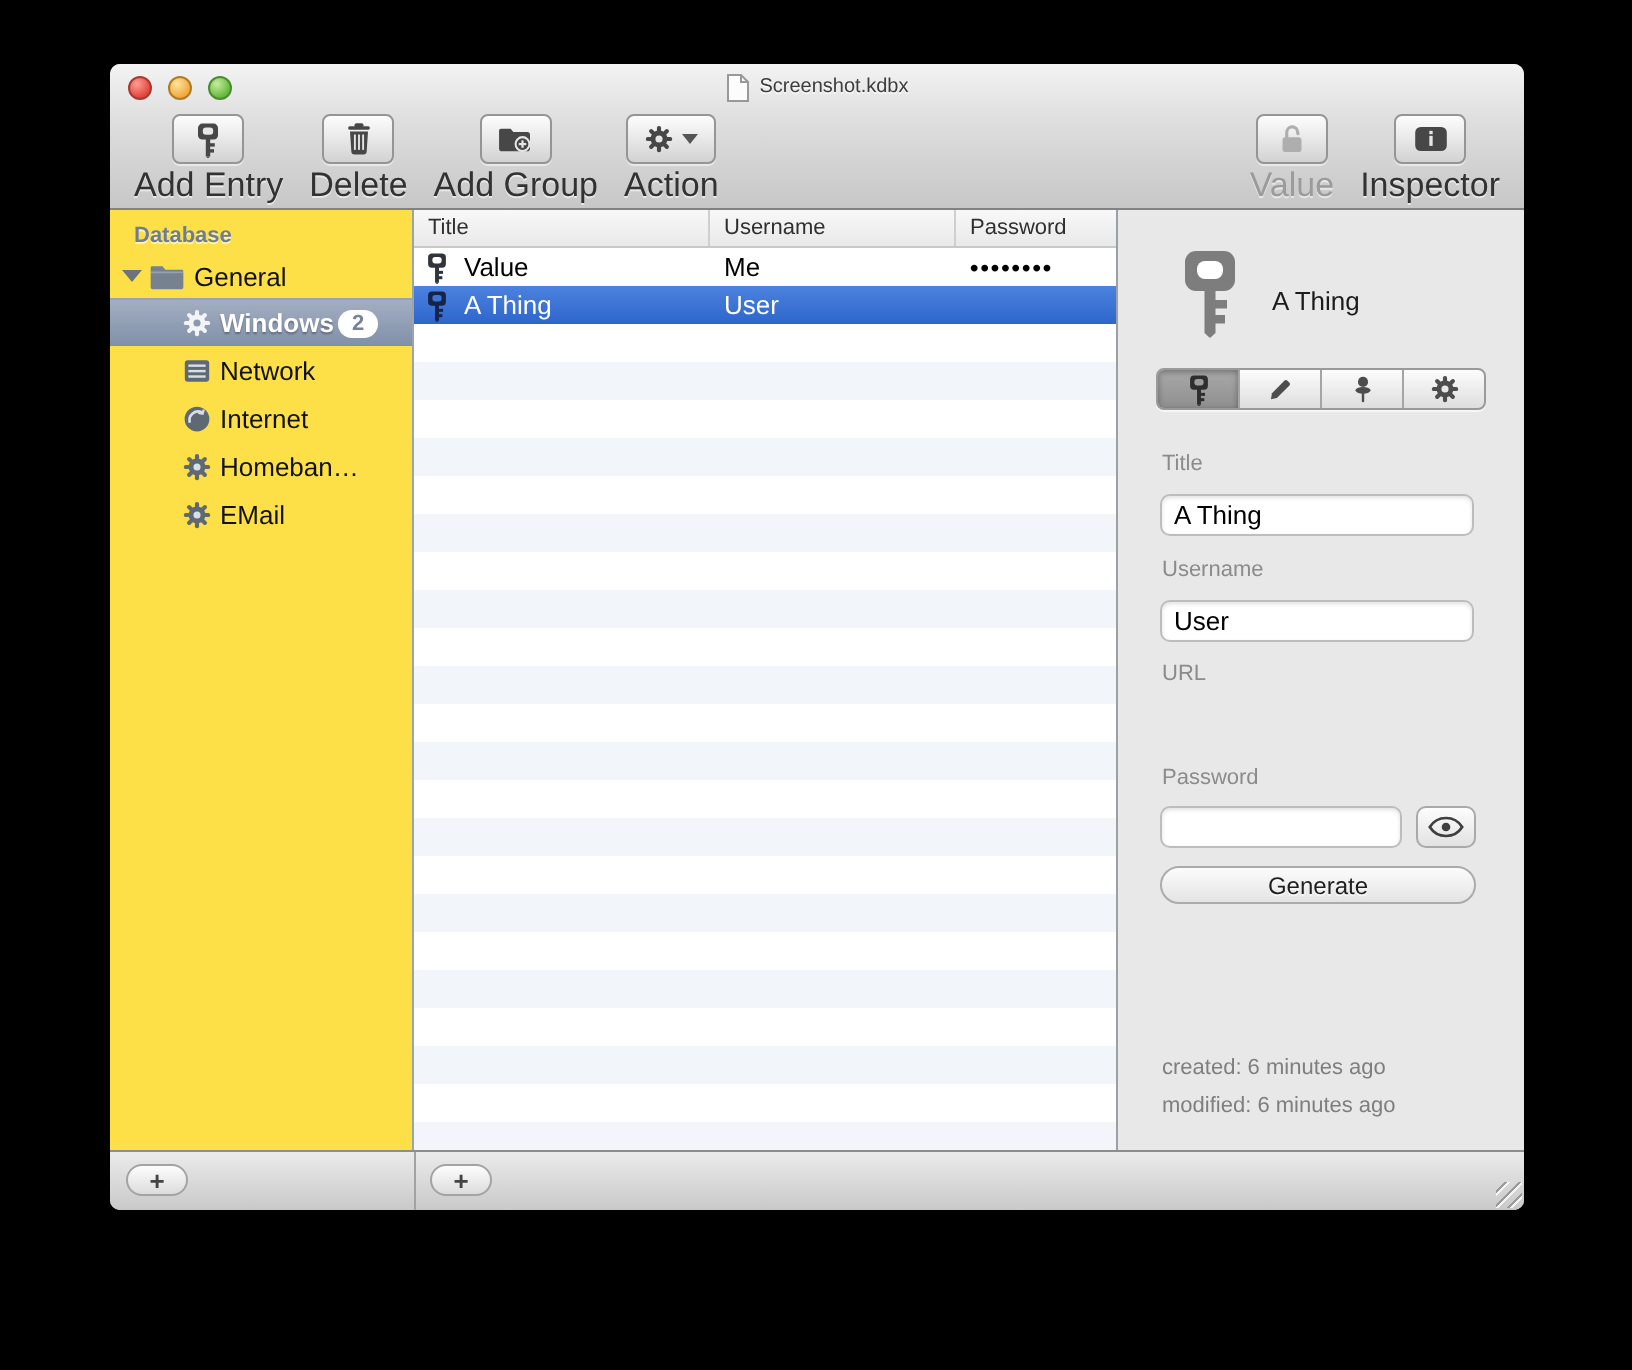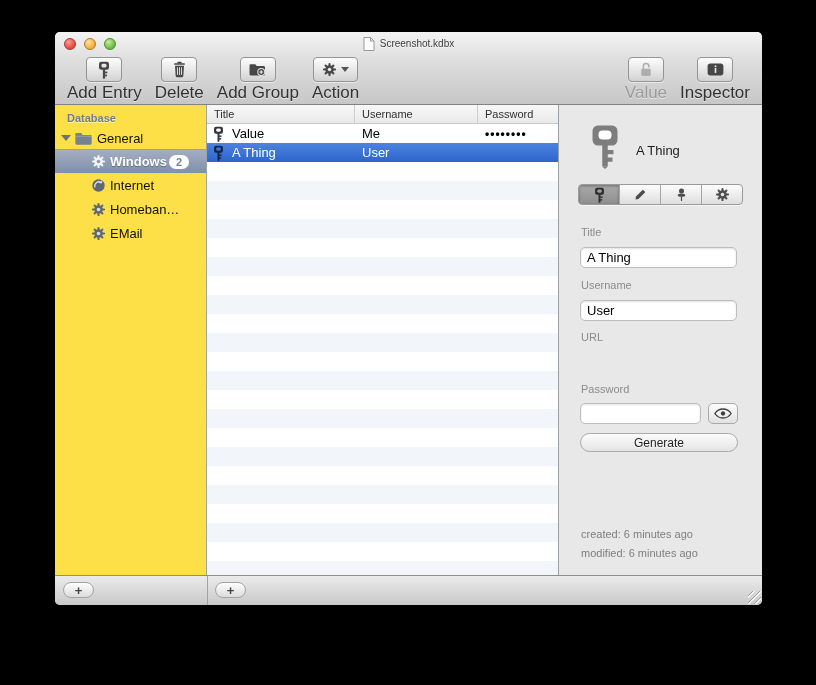--- a/index.html
+++ b/index.html
@@ -274,20 +274,26 @@
       </div>
       <div class="sb-row sb-child selected">
         <svg class="sb-icon" width="15" height="15">
             <use href="#sym-gear"></use>
           </svg>
         <span class="sb-label">Windows</span>
         <span class="badge">2</span>
       </div>
       <div class="sb-row sb-child">
         <svg class="sb-icon" width="15" height="15">
+            <use href="#sym-server"></use>
+          </svg>
+        <span class="sb-label">Network</span>
+      </div>
+      <div class="sb-row sb-child">
+        <svg class="sb-icon" width="15" height="15">
             <use href="#sym-globe"></use>
           </svg>
         <span class="sb-label">Internet</span>
       </div>
       <div class="sb-row sb-child">
         <svg class="sb-icon" width="15" height="15">
             <use href="#sym-gear"></use>
           </svg>
         <span class="sb-label">Homeban…</span>
       </div>

